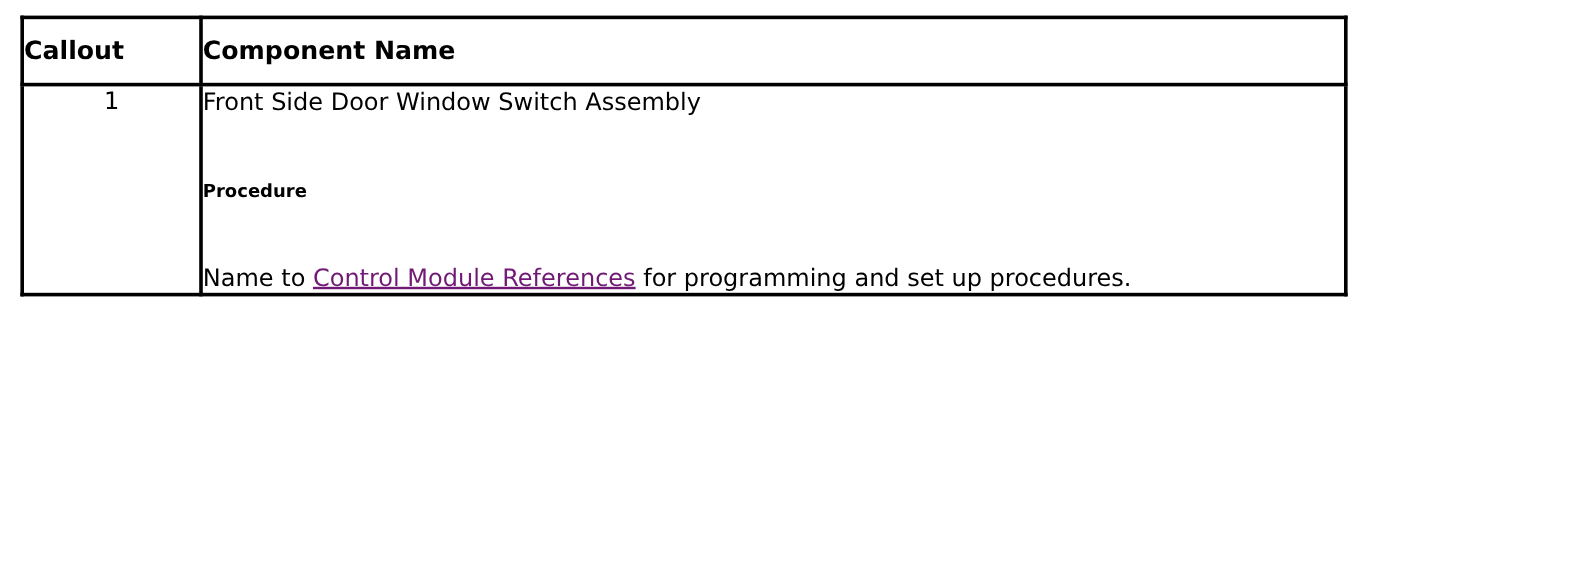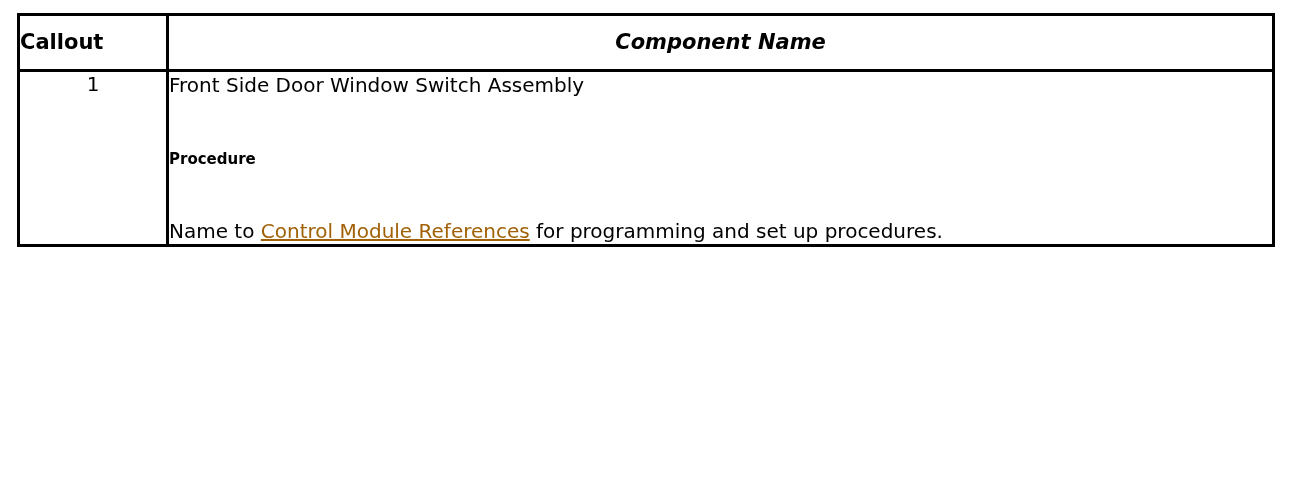--- a/index.html
+++ b/index.html
@@ -21,21 +21,21 @@
     width: 1312px;
     height: 484px;
     background: #ffffff;
   }
 
   
   .callout-table {
     position: absolute;
     left: 17px;
     top: 13px;
-    width: 1258px;            
+    width: 1106px;            
     border-collapse: collapse;
     table-layout: fixed;
     background: #ffffff;
   }
 
   .callout-table td,
   .callout-table th {
     border: 3px solid #000000;
     vertical-align: top;
     padding: 0;
@@ -52,22 +52,21 @@
     font-weight: bold;
     font-size: 21px;
     line-height: 53px;
     white-space: nowrap;
   }
   .header-callout {
     text-align: left;
     padding-left: 12px;
   }
   .header-name {
-    text-align: center;
-    font-style: italic;
+    text-align: left;
   }
 
   
   .prelim-cell {
     padding: 14px 12px 22px 12px;
   }
   .prelim-title {
     font-weight: bold;
     font-size: 20px;
     line-height: 26px;
@@ -105,21 +104,21 @@
   }
   .component-body {
     font-size: 20px;
     line-height: 26px;
     font-weight: normal;
     margin: 46px 0 0 0;
     white-space: nowrap;
   }
   .doc-link {
     text-decoration: underline;
-    color: #a16207;
+    color: #701a75;
     cursor: pointer;
   }
 </style>
 </head>
 <body>
 
 <div class="page">
 
   <table class="callout-table">
     <colgroup>

